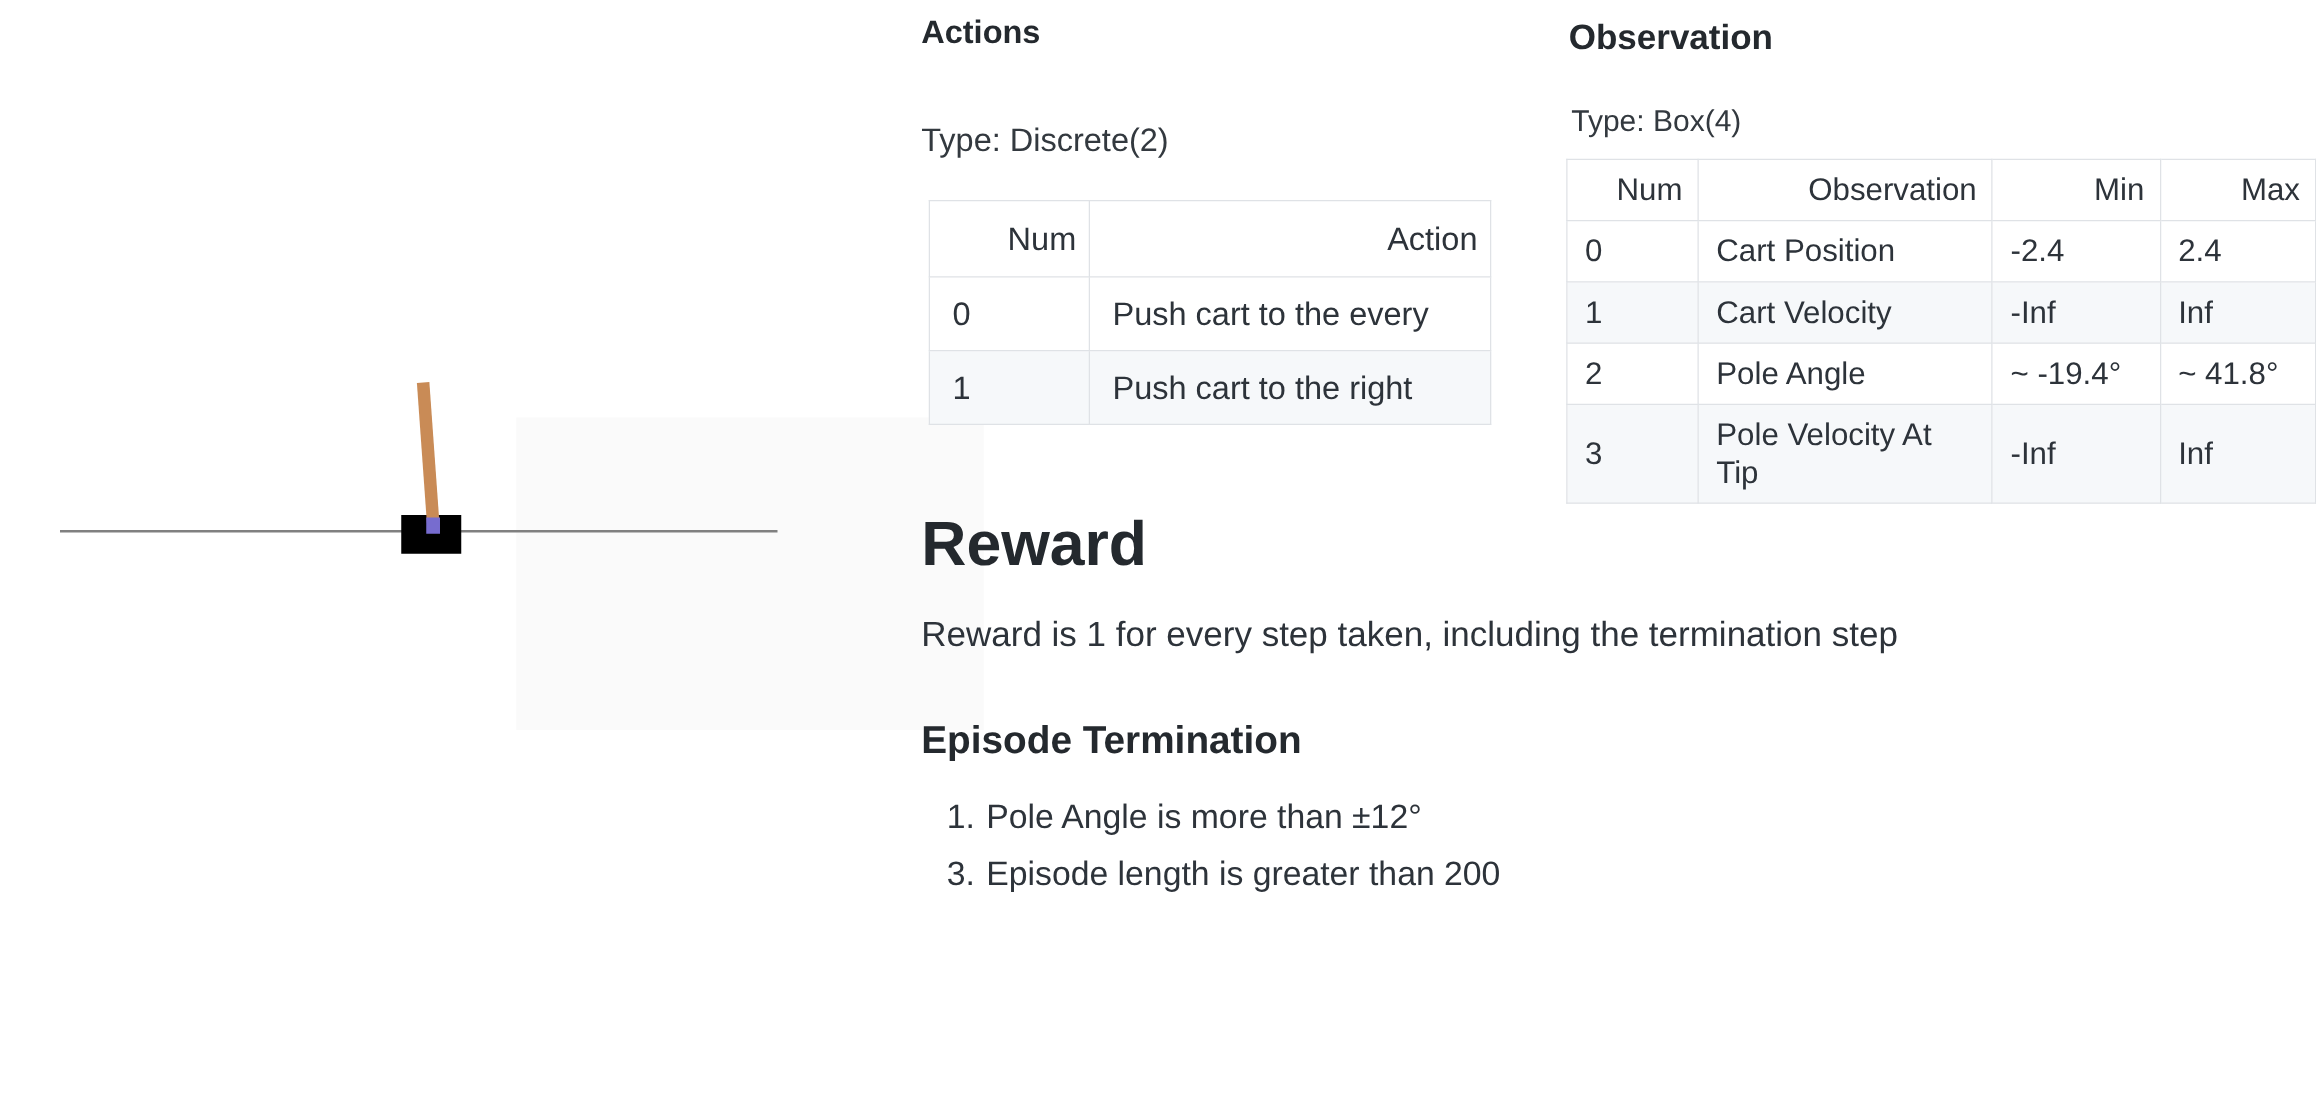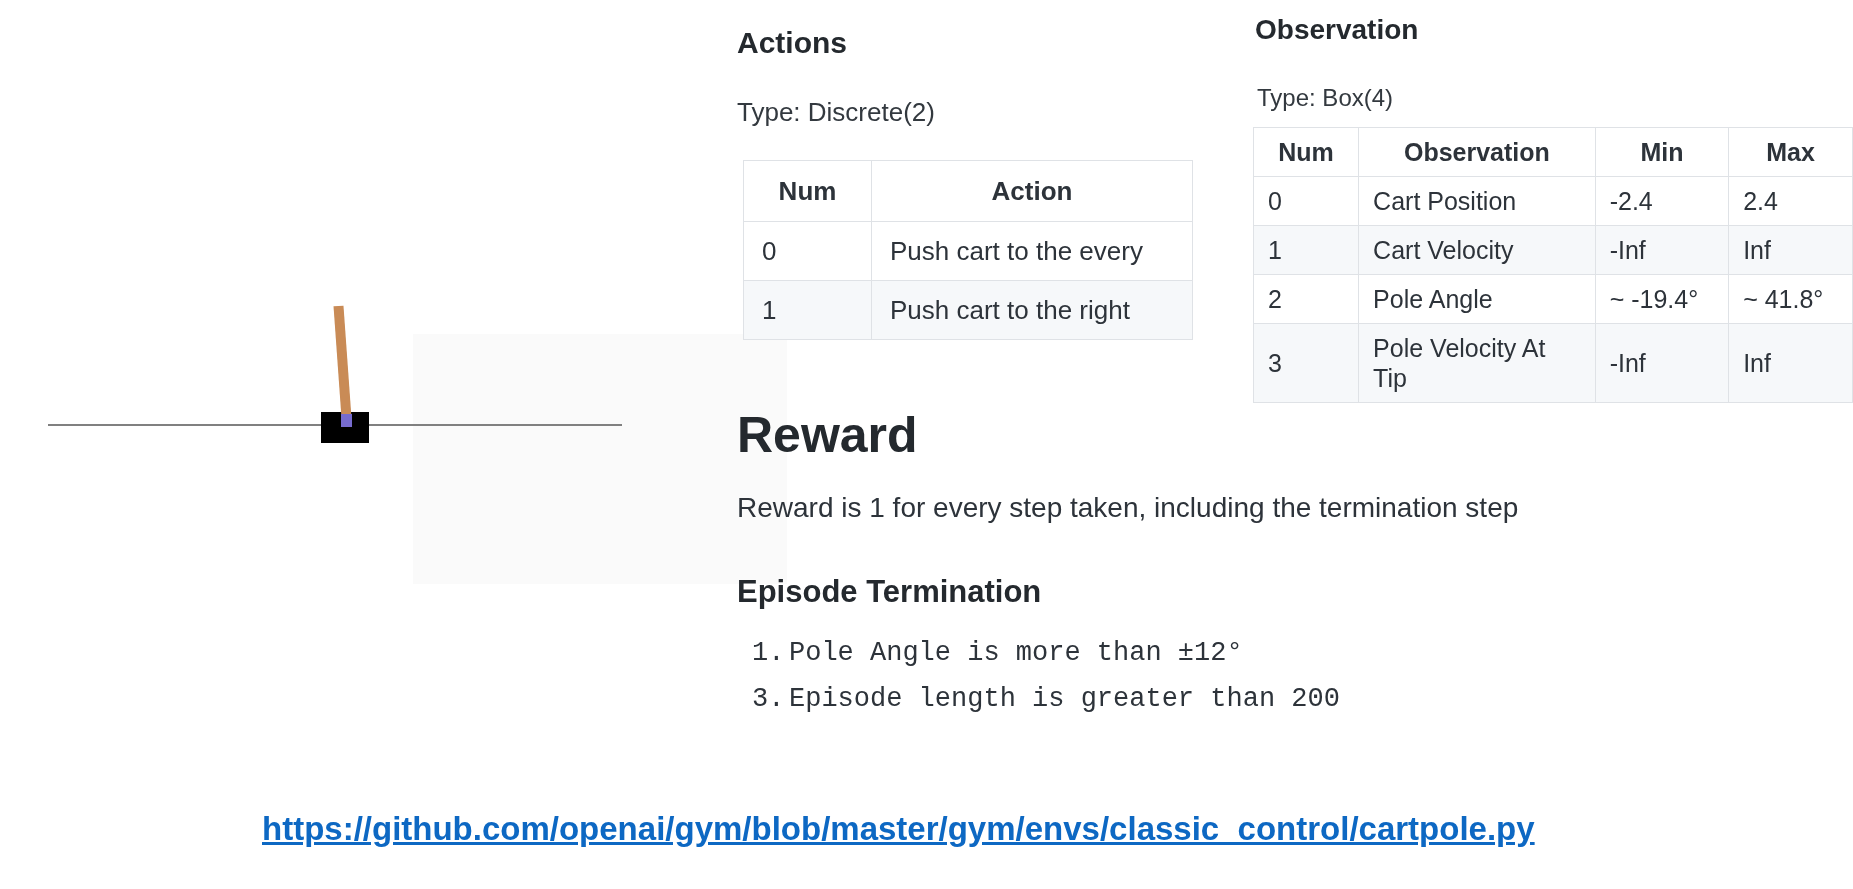--- a/index.html
+++ b/index.html
@@ -16,50 +16,50 @@
 
   
   .render-bg {
     left: 413px; top: 334px; width: 374px; height: 250px;
     background: #fafafa;
   }
 
   .cartpole-svg { left: 0; top: 0; }
 
   
-  .h-actions      { left: 737px; top: 26px;  font-size: 30px; font-weight: bold; color: #24292e; }
+  .h-actions      { left: 737px; top: 10px;  font-size: 26px; font-weight: bold; color: #24292e; }
   .t-actions      { left: 737px; top: 97px;  font-size: 26px; color: #33393f; }
   .h-observation  { left: 1255px; top: 14px; font-size: 28px; font-weight: bold; color: #24292e; }
   .t-observation  { left: 1257px; top: 84px; font-size: 24px; color: #33393f; }
   .h-reward       { left: 737px; top: 406px; font-size: 50px; font-weight: bold; color: #24292e; }
   .t-reward       { left: 737px; top: 492px; font-size: 28px; color: #2d333a; }
   .h-termination  { left: 737px; top: 574px; font-size: 31px; font-weight: bold; color: #24292e; }
 
   
   table { border-collapse: collapse; table-layout: fixed; background: #ffffff; }
   th, td { border: 1px solid #dfe2e6; }
-  thead th { font-weight: bold; text-align: center; }
+  thead th { font-weight: normal; text-align: right; }
   tr.alt td { background: #f6f8fa; }
 
   .actions-table { left: 743px; top: 160px; font-size: 26px; }
   .actions-table th { padding: 14px 10px; line-height: 32px; }
   .actions-table td { padding: 13px 18px; line-height: 32px; text-align: left; }
   .actions-table .col-num { width: 107px; }
   .actions-table .col-act { width: 300px; }
 
   .obs-table { left: 1253px; top: 127px; font-size: 25px; }
   .obs-table th { padding: 9px 12px; line-height: 30px; }
   .obs-table td { padding: 9px 14px; line-height: 30px; text-align: left; }
   .obs-table .col-num { width: 87px; }
   .obs-table .col-obs { width: 230px; }
   .obs-table .col-min { width: 119px; }
   .obs-table .col-max { width: 109px; }
 
   
-  .term-list { left: 752px; top: 636px; font-size: 27px; font-family: Liberation Mono, monospace; }
+  .term-list { left: 752px; top: 636px; font-size: 27px; }
   .term-item { margin-bottom: 12px; line-height: 34px; white-space: nowrap; }
   .term-item .marker { display: inline-block; width: 28px; text-align: right; margin-right: 9px; }
 
   
   .src-link {
     left: 262px; top: 810px;
     font-size: 33px;
     font-weight: bold;
     text-decoration: underline;
     cursor: pointer;
@@ -149,15 +149,14 @@
 
   <div class="abs term-list">
     <div class="term-item">
       <span class="marker">1.</span><span>Pole Angle is more than ±12°</span>
     </div>
     <div class="term-item">
       <span class="marker">3.</span><span>Episode length is greater than 200</span>
     </div>
   </div>
 
-  <a class="abs src-link" style="color: rgb(13, 104, 195);">https://github.com/openai/gym/blob/master/gym/envs/classic_control/cartpole.py</a>
 
 </div>
 
 </body></html>

